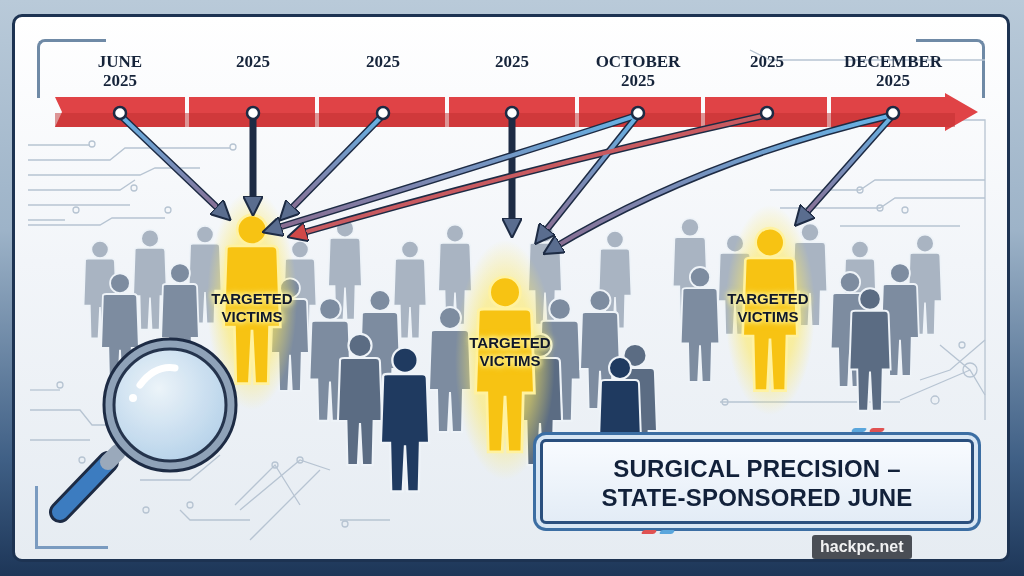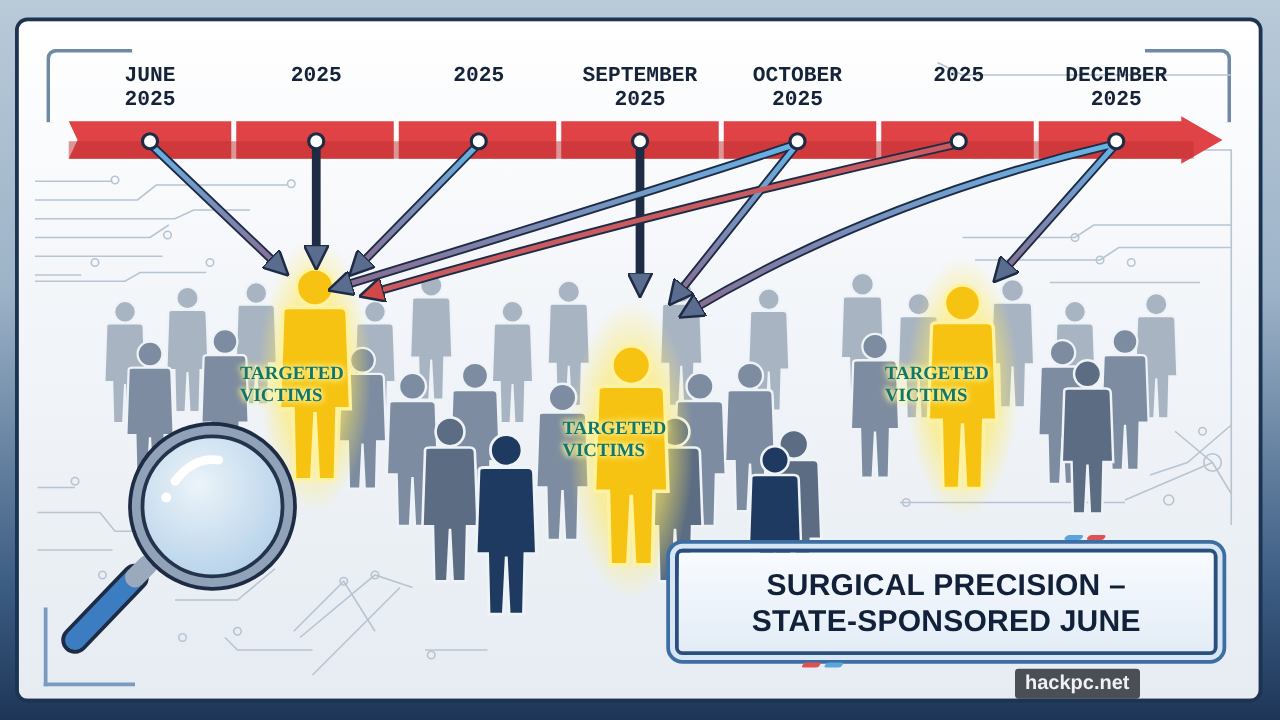--- a/index.html
+++ b/index.html
@@ -7,31 +7,31 @@
     background:linear-gradient(180deg,#b9cad9 0%,#9db3c8 40%,#3f5f85 80%,#1d3658 100%);
     font-family:"DejaVu Sans",sans-serif;}
   .frame{position:absolute;left:12px;top:14px;width:998px;height:548px;
     border:3px solid #1d3352;border-radius:10px;
     background:linear-gradient(180deg,#ffffff 0%,#f2f5f9 45%,#e6ecf2 100%);
     box-sizing:border-box;overflow:hidden;}
   .corner-tl{position:absolute;left:22px;top:22px;width:66px;height:56px;border-left:3px solid #6f8aa6;border-top:3px solid #6f8aa6;border-top-left-radius:8px;}
   .corner-tr{position:absolute;right:22px;top:22px;width:66px;height:56px;border-right:3px solid #6f8aa6;border-top:3px solid #6f8aa6;border-top-right-radius:8px;}
   .corner-bl{position:absolute;left:20px;bottom:10px;width:70px;height:60px;border-left:3px solid #7a9bc0;border-bottom:3px solid #7a9bc0;}
   .month{position:absolute;top:52px;width:130px;margin-left:-65px;text-align:center;
-    font-family:Liberation Mono, monospace;font-weight:bold;font-size:17px;line-height:19px;color:#16243a;}
+    font-family:Liberation Serif, serif;font-weight:bold;font-size:17px;line-height:19px;color:#16243a;}
   .timeline{position:absolute;left:0;top:0;}
   .caption{position:absolute;left:540px;top:439px;width:434px;height:85px;
     border:3px solid #2a4f7e;border-radius:6px;
     background:linear-gradient(180deg,#f8fbff,#e3ecf6);box-sizing:border-box;
     box-shadow:0 0 0 4px #d8e6f4,0 0 0 7px #3c6ea3;}
   .caption-text{position:absolute;left:0;right:0;top:12px;text-align:center;
     font-family:"Liberation Sans",sans-serif;font-weight:bold;font-size:24px;line-height:29px;color:#12213a;letter-spacing:0.2px;}
   .cap-deco{position:absolute;height:4px;border-radius:2px;}
-  .label{position:absolute;font-family:Liberation Serif, serif;font-weight:bold;
-    font-size:15px;line-height:18px;color:#0f766e;
+  .label{position:absolute;text-align:center;font-family:Liberation Sans, sans-serif;font-weight:bold;
+    font-size:15px;line-height:18px;color:#0f172a;
     text-shadow:0 0 4px #fff8b0,0 0 6px #fff8b0,0 0 8px #ffe75a;}
   .watermark{position:absolute;left:812px;top:535px;background:#3d4148;color:#f2f2f2;
     font-family:"Liberation Sans",sans-serif;font-weight:bold;font-size:16px;padding:3px 8px;border-radius:3px;opacity:0.92;}
 </style>
 </head>
 <body>
 
 <div class="frame">
   <div class="corner-tl"></div>
   <div class="corner-tr"></div>
@@ -226,21 +226,20 @@
     <div>JUNE</div>
     <div>2025</div>
   </div>
 <div class="month" style="left:253px">
     <div>2025</div>
   </div>
 <div class="month" style="left:383px">
     <div>2025</div>
   </div>
 <div class="month" style="left:512px">
-    <div>SEPTEMBER</div>
     <div>2025</div>
   </div>
 <div class="month" style="left:638px">
     <div>OCTOBER</div>
     <div>2025</div>
   </div>
 <div class="month" style="left:767px">
     <div>2025</div>
   </div>
 <div class="month" style="left:893px">

